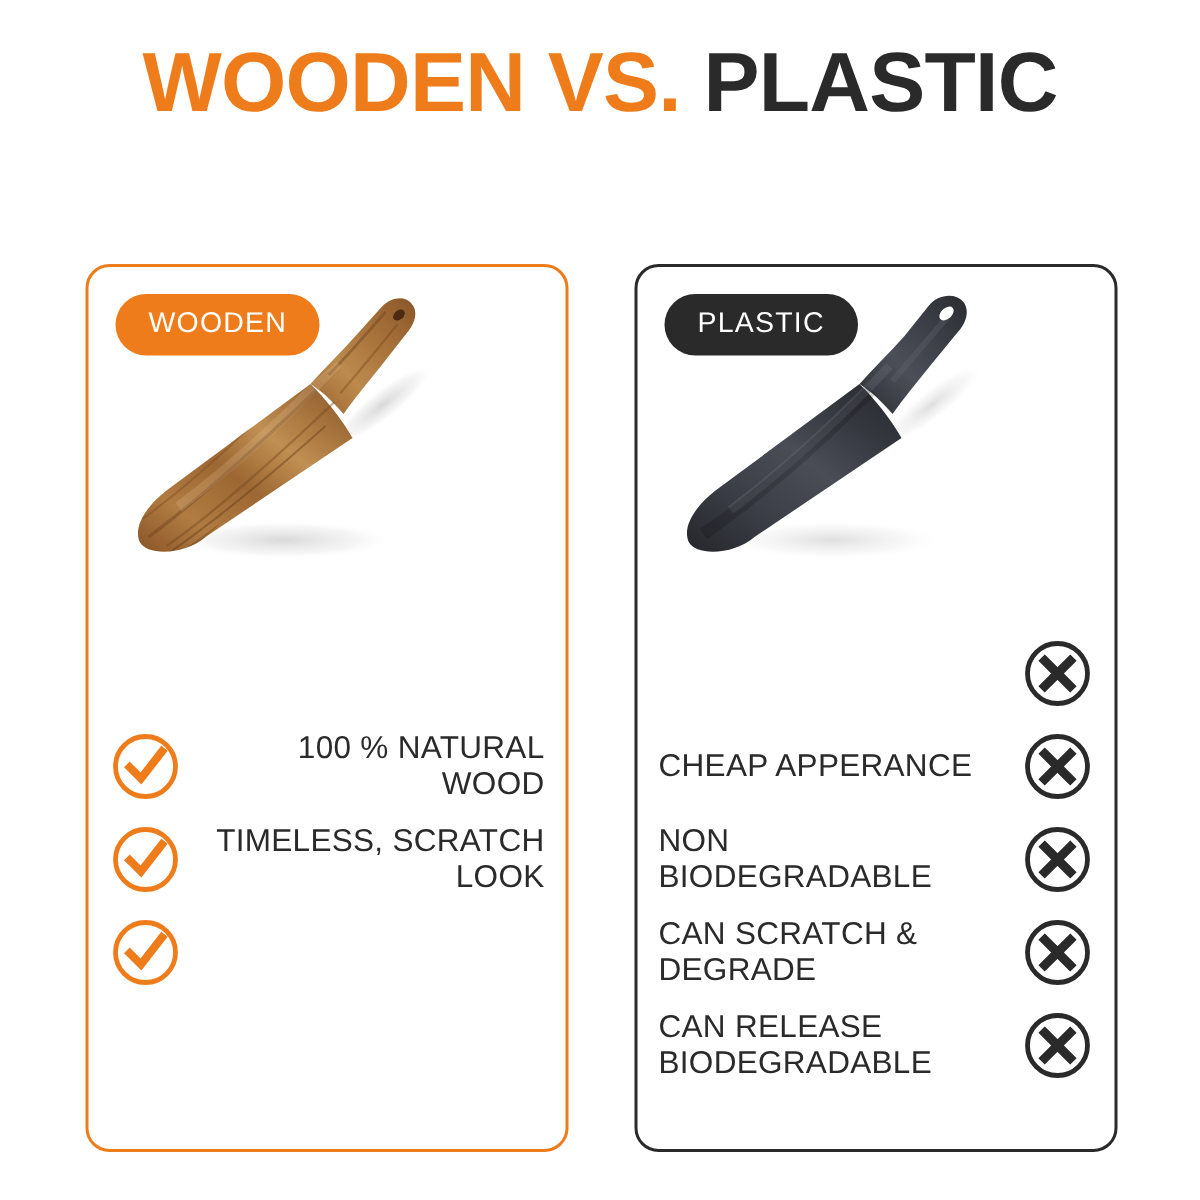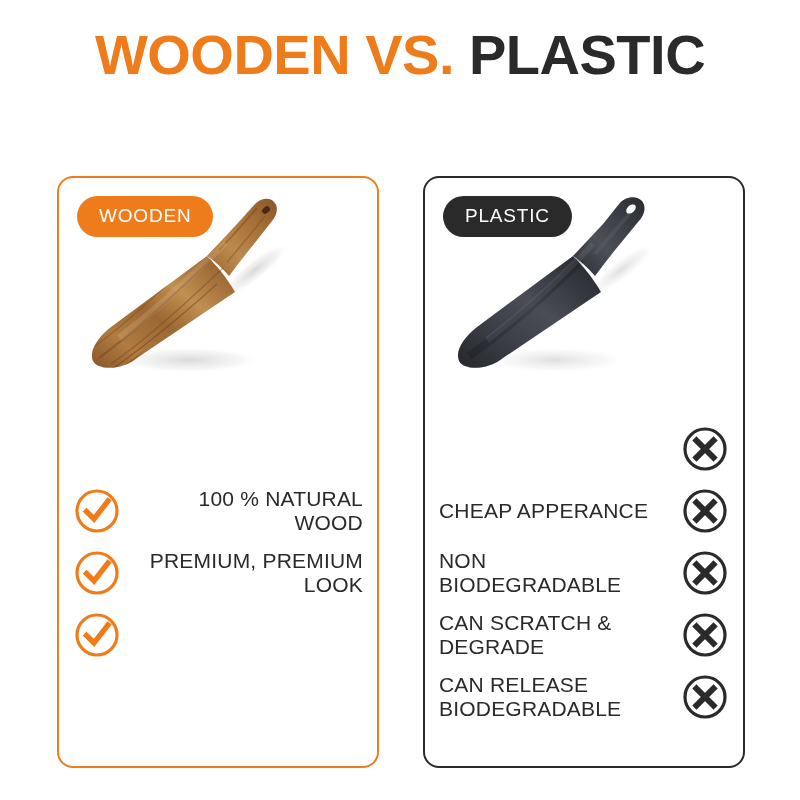--- a/index.html
+++ b/index.html
@@ -209,21 +209,21 @@
           <span class="feature-text align-right">100 % NATURAL WOOD</span>
         </div>
 
         <div class="feature-row">
           <span class="icon-badge">
             <svg viewBox="0 0 48 48" xmlns="http://www.w3.org/2000/svg">
               <circle cx="24" cy="24" r="20" fill="none" stroke="#ef7c1b" stroke-width="3.2"></circle>
               <path d="M13.5 24.5 L21 32 L35 14" fill="none" stroke="#ef7c1b" stroke-width="5.4" stroke-linecap="square" stroke-linejoin="miter"></path>
             </svg>
           </span>
-          <span class="feature-text align-right">PREMIUM, PREMIUM LOOK</span>
+          <span class="feature-text align-right">TIMELESS, SCRATCH LOOK</span>
         </div>
 
 
         <div class="feature-row">
           <span class="icon-badge">
             <svg viewBox="0 0 48 48" xmlns="http://www.w3.org/2000/svg">
               <circle cx="24" cy="24" r="20" fill="none" stroke="#ef7c1b" stroke-width="3.2"></circle>
               <path d="M13.5 24.5 L21 32 L35 14" fill="none" stroke="#ef7c1b" stroke-width="5.4" stroke-linecap="square" stroke-linejoin="miter"></path>
             </svg>
           </span>

